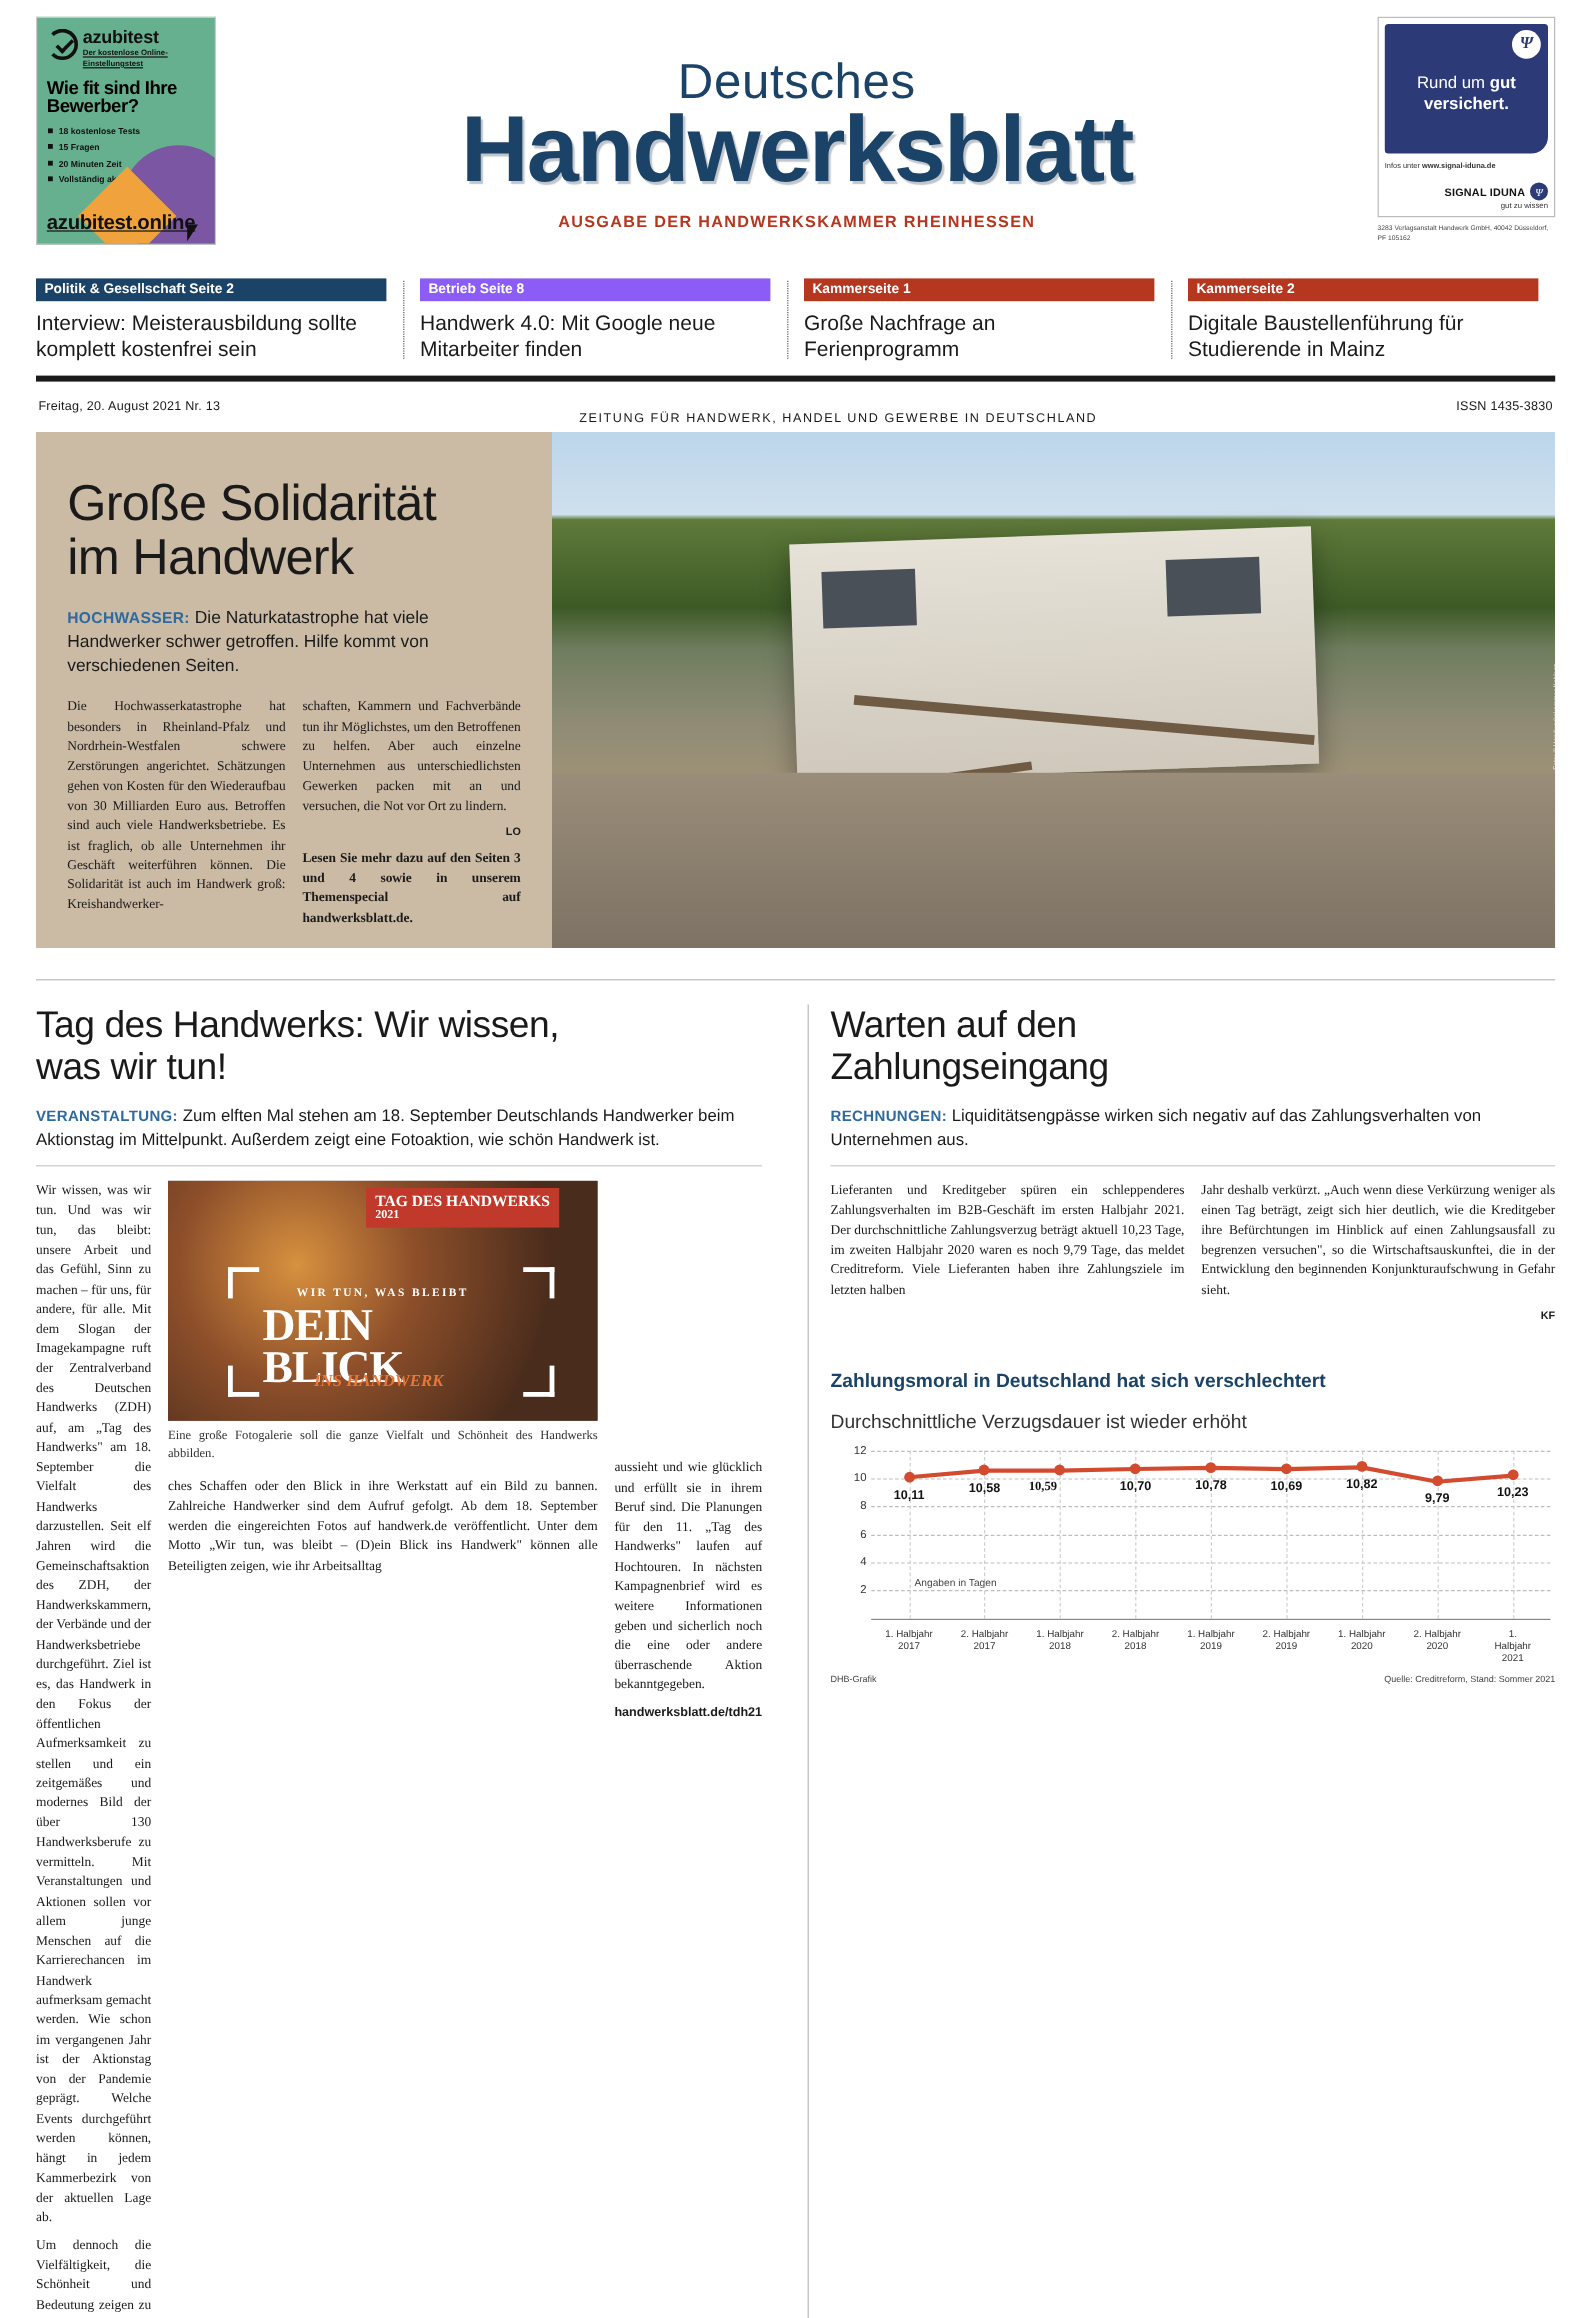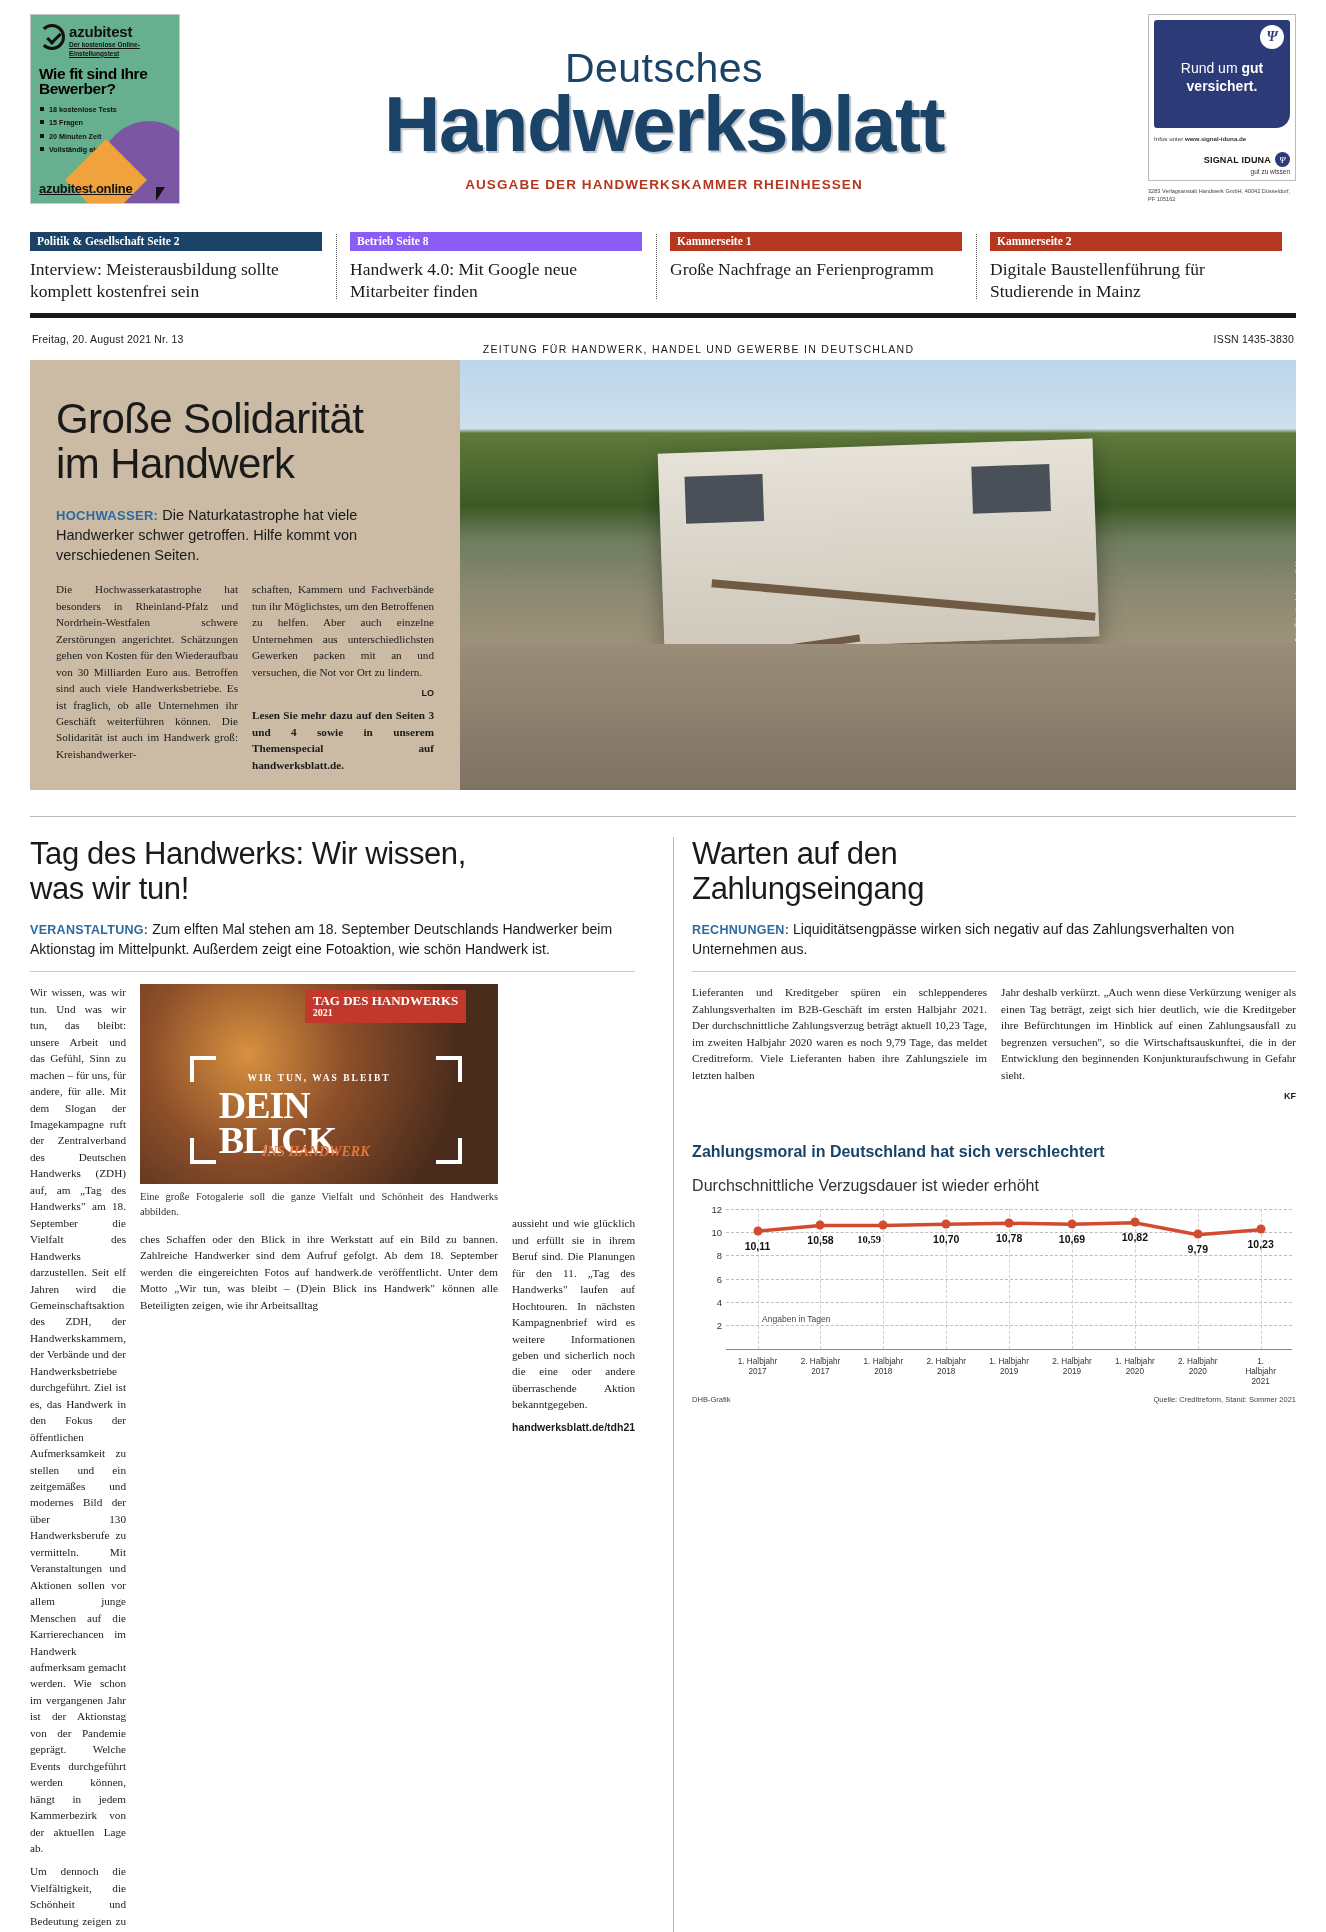--- a/index.html
+++ b/index.html
@@ -29,21 +29,21 @@
     border-left:3.5px solid #111; border-bottom:3.5px solid #111; transform: rotate(-45deg);
   }
   .azu-brand { font-size: 15px; font-weight: bold; color:#111; line-height:1; letter-spacing:-.2px;}
   .azu-sub { font-size: 6.5px; font-weight: bold; color:#111; line-height:1.35; margin-top:2px; text-decoration: underline;}
   .azu-q { font-size: 15.5px; font-weight: bold; color:#000000; line-height:1.02; padding: 7px 8px 0 8px; letter-spacing:-.4px;}
   .azu-list { padding: 6px 8px 0 9px; }
   .azu-list li { list-style:none; font-size: 7.2px; font-weight:bold; color:#111; line-height:1.85; position:relative; padding-left:9px;}
   .azu-list li:before { content:""; position:absolute; left:0; top:4px; width:4px; height:4px; background:#111; }
   .azu-circle { position:absolute; right:-18px; bottom:-14px; width:96px; height:96px; border-radius:50%; background:#7b57a3; }
   .azu-diamond { position:absolute; left:46px; bottom:-6px; width:58px; height:58px; background:#f0a33c; transform: rotate(45deg); }
-  .azu-url { position:absolute; left:0; bottom:7px; width:100%; font-size: 13px; font-weight:bold; color:#111;
+  .azu-url { position:absolute; left:0; bottom:7px; width:100%; font-size: 17px; font-weight:bold; color:#111;
              padding-left:8px; text-decoration: underline; letter-spacing:-.3px;}
   .azu-cursor { position:absolute; right:14px; bottom:2px; width:0;height:0;
     border-left: 9px solid #111; border-bottom: 14px solid transparent; transform: rotate(-18px);}
 
   .mast-center { flex: 1; text-align: center; padding-top: 34px; }
   .mast-deutsches { font-size: 41px; font-weight: 400; color: #1b4368; letter-spacing: .5px; line-height:1;}
   .mast-title {
     font-size: 78px; font-weight: bold; color: #1b4368; letter-spacing: -1.5px;
     line-height: 1.02; margin-top: -4px;
     text-shadow: 2px 2px 1px rgba(140,150,160,.55);
@@ -62,21 +62,21 @@
   .si-info b { font-weight:bold; }
   .si-bot { display:flex; align-items:center; justify-content:flex-end; gap:4px; margin-top:10px;}
   .si-bot-t { font-size: 9px; font-weight:bold; color:#111; letter-spacing:.2px;}
   .si-mark { width:15px;height:15px;border-radius:50%;background:#2c3a77; color:#fff; font-size:9px;
              display:flex;align-items:center;justify-content:center; font-style:italic; font-family:"Liberation Serif",serif;}
   .si-tag { font-size:6.5px; color:#333; text-align:right; margin-top:1px;}
   .si-legal { font-size: 5.6px; color:#444; margin-top: 6px; line-height:1.5; }
 
   
   .teasers { display: flex; gap: 0; margin-top: 12px; }
-  .teaser { flex: 1; padding-right: 14px; position: relative; font-family: Liberation Serif, serif; }
+  .teaser { flex: 1; padding-right: 14px; position: relative; }
   .teaser + .teaser { padding-left: 14px; }
   .teaser + .teaser:before {
     content:""; position:absolute; left:0; top:2px; bottom:4px; width:1px;
     border-left: 1px dotted #555;
   }
   .teaser-tag { color:#fff; font-size: 11.5px; font-weight:bold; padding: 3px 7px 4px 7px; display:block; }
   .teaser-txt { font-size: 17.5px; line-height: 1.28; margin-top: 7px; color:#1a1a1a; }
 
   .rule-thick { height: 5px; background:#1a1a1a; margin-top: 10px; }
   .dateline { display:flex; justify-content:space-between; align-items:center; font-size: 10.5px;

